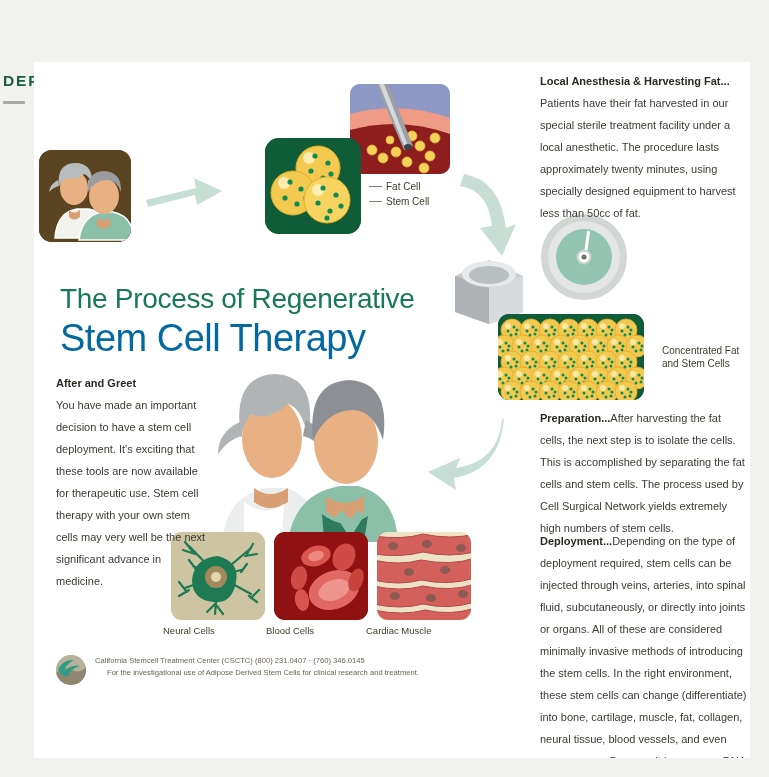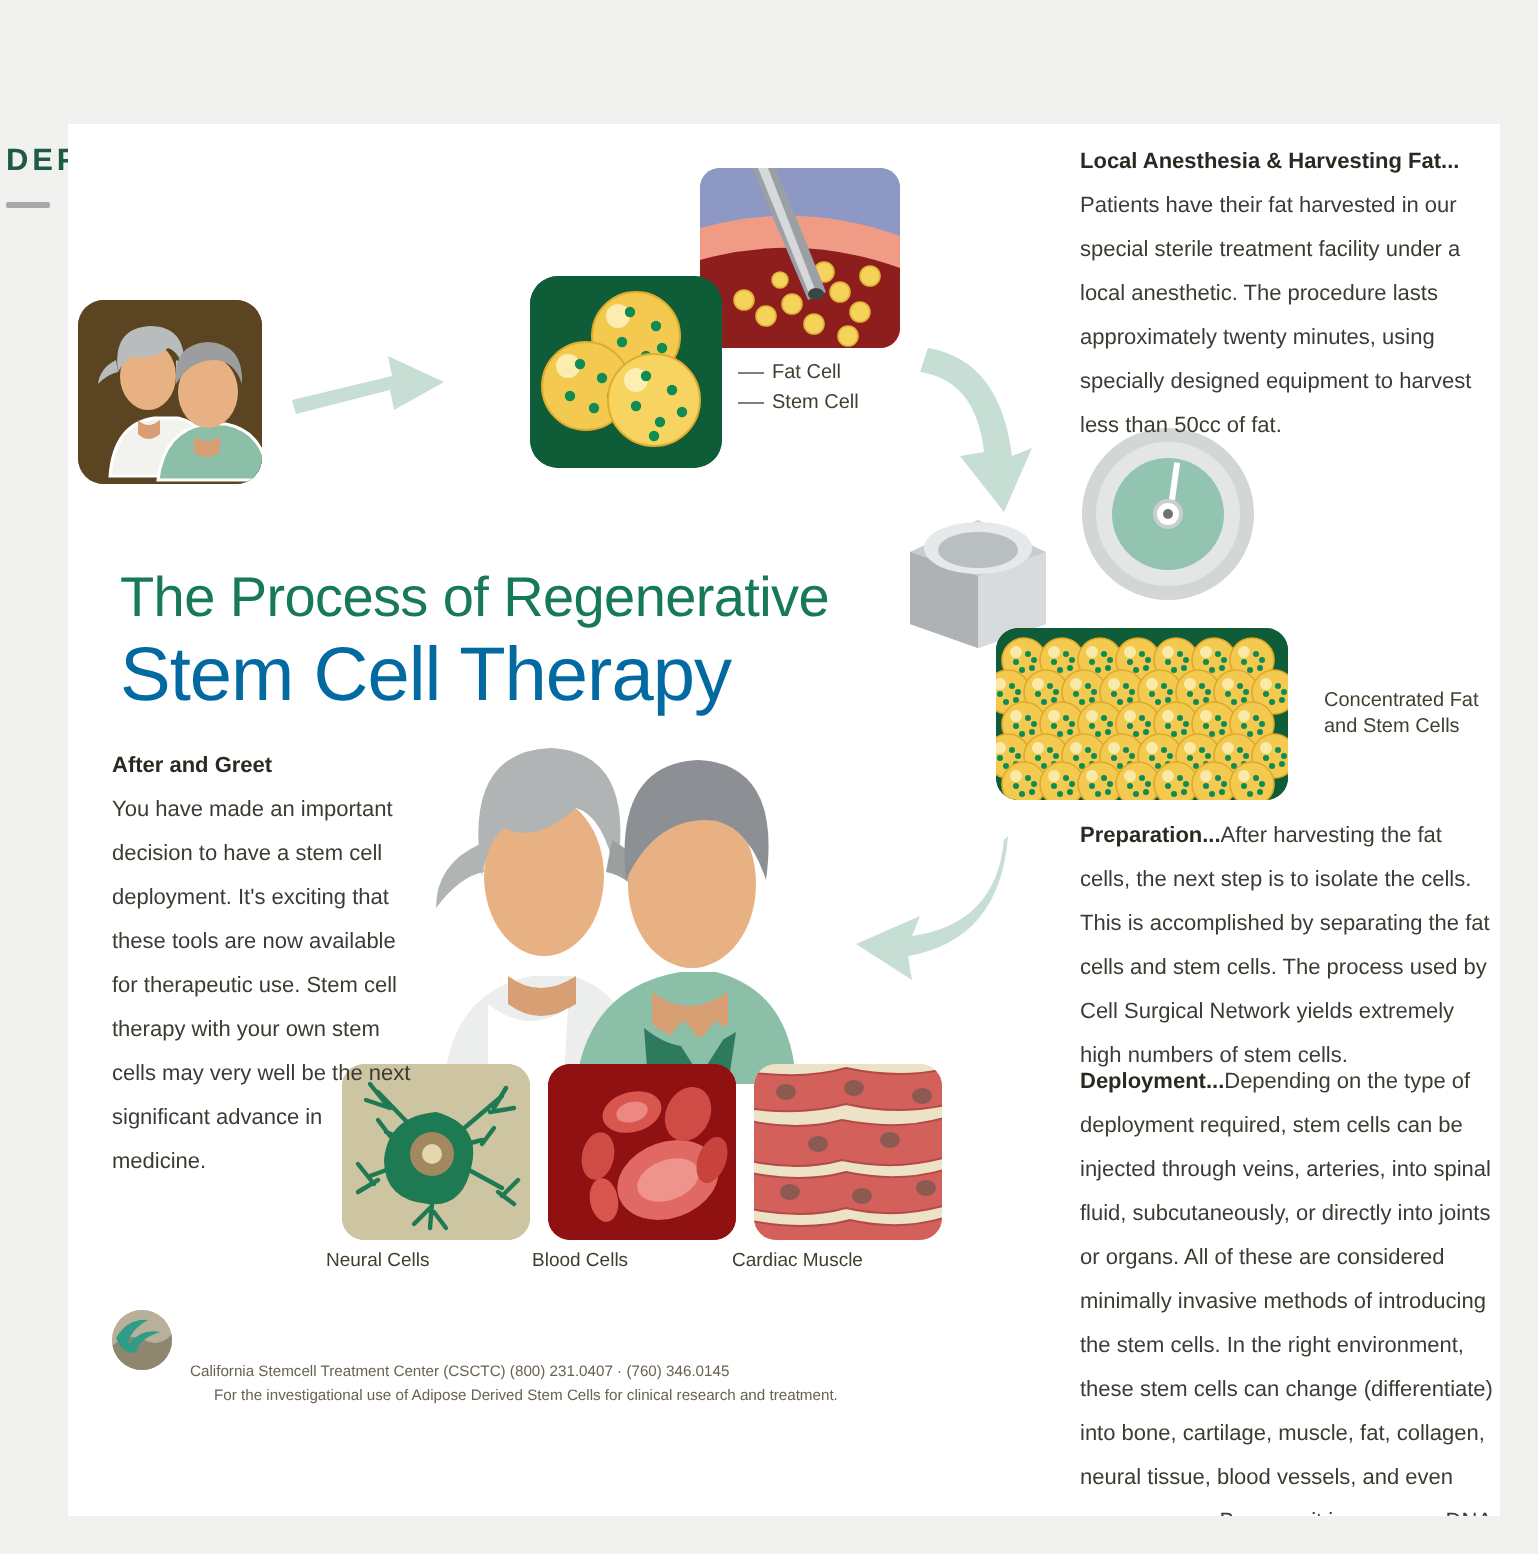--- a/index.html
+++ b/index.html
@@ -131,21 +131,21 @@
   .arrow{position:absolute;}
   
   .footer{
     position:absolute;left:22px;top:593px;width:420px;display:flex;align-items:flex-start;gap:9px;
   }
   .logo{
     width:30px;height:30px;border-radius:50%;overflow:hidden;flex:0 0 auto;position:relative;
     background:#b5ad92;
   }
   .footer-txt{font-size:7.6px;line-height:11.5px;color:#6a6252;font-family:"Liberation Sans", sans-serif;}
-  .footer-txt .l1{display:block;margin-top:25px;}
+  .footer-txt .l1{display:block;}
   .footer-txt .l2{display:block;padding-left:12px;}
 </style>
 </head>
 <body>
 
 <div class="page-header">
   <div class="page-title">DEPLOYMENT PROCESS</div>
   <div class="title-rule"></div>
 </div>
 

